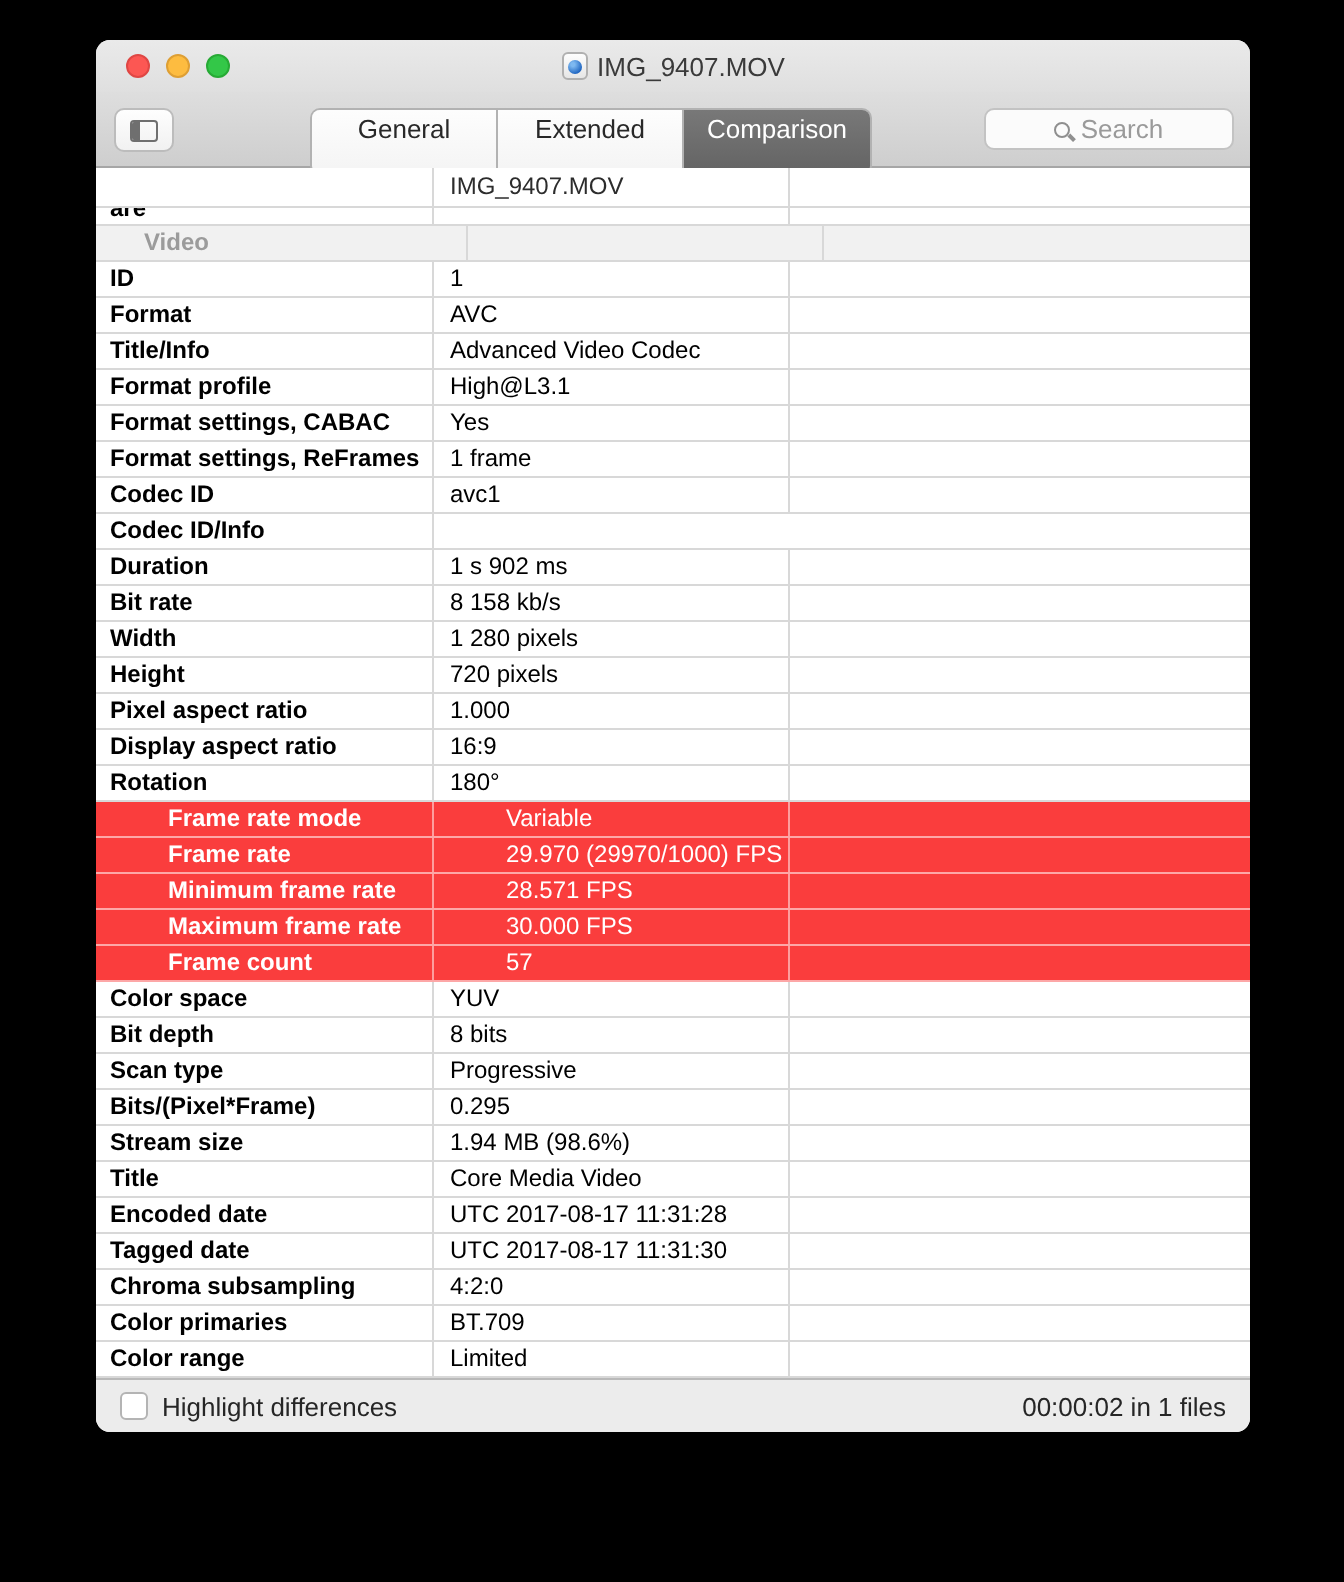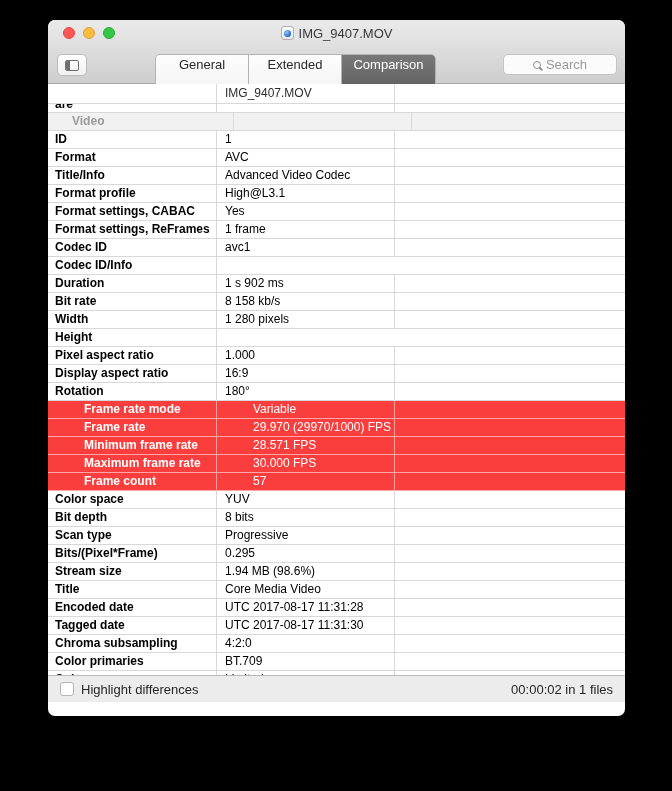--- a/index.html
+++ b/index.html
@@ -35,21 +35,21 @@
     display:flex;align-items:center;justify-content:center;cursor:default;}
   .sidebar-icon{width:14px;height:11px;border:1px solid #6f6f6f;border-radius:2px;position:relative;}
   .sidebar-icon::before{content:"";position:absolute;left:0;top:0;bottom:0;width:4px;
     background:#6f6f6f;border-radius:1px 0 0 1px;}
   .segmented{position:absolute;left:107px;top:8px;height:34px;display:flex;
     border:1px solid #b2b2b2;border-radius:5px;overflow:hidden;}
   .tab{width:93px;text-align:center;line-height:20px;font-size:13px;color:#282828;
     background:linear-gradient(#fdfdfd,#f4f4f4);border-right:1px solid #b2b2b2;}
   .tab:last-child{border-right:none;}
   .tab.active{background:linear-gradient(#787878,#636363);color:#fff;}
-  .search{position:absolute;right:8px;top:8px;width:114px;height:21px;
+  .search{position:absolute;right:8px;top:8px;width:125px;height:21px;
     border:1px solid #c3c3c3;border-radius:5px;background:#fbfbfb;
     display:flex;align-items:center;justify-content:center;color:#9a9a9a;font-size:13px;}
   .mag-icon{width:8px;height:8px;border:1.5px solid #8f8f8f;border-radius:50%;
     position:relative;margin-right:5px;flex:0 0 auto;}
   .mag-icon::after{content:"";position:absolute;width:4px;height:1.5px;background:#8f8f8f;
     transform:rotate(45deg);right:-3.5px;bottom:-1.5px;}
   
   .table{position:absolute;top:64px;left:0;right:0;bottom:27px;background:#fff;overflow:hidden;}
   .trow{display:flex;height:18px;line-height:17px;border-bottom:1px solid var(--grid);
     font-size:12px;color:#000;}
@@ -59,21 +59,21 @@
   .c3{flex:1;}
   .header-row{height:20px;line-height:19px;}
   .header-row .c2{font-weight:400;color:#2c2c2c;}
   .clipped{height:9px;}
   .clipped .clip-text{display:block;margin-top:-8px;font-weight:700;}
   .trow.section{background:#f1f1f1;padding-left:17px;}
   .trow.section .c1{color:var(--section-text);}
   .trow.highlight{background:var(--highlight);border-bottom-color:rgba(255,255,255,.55);}
   .trow.highlight .c1,.trow.highlight .c2{color:#fff;border-right-color:rgba(255,255,255,.5);padding-left:36px;}
   
-  .statusbar{position:absolute;left:0;right:0;bottom:14px;height:27px;background:#ececec;
+  .statusbar{position:absolute;left:0;right:0;bottom:0;height:27px;background:#ececec;
     border-top:1px solid #b9b9b9;display:flex;align-items:center;font-size:13px;color:#262626;}
   .checkbox{width:14px;height:14px;background:#fff;border:1px solid #b4b4b4;border-radius:3px;
     margin-left:12px;flex:0 0 auto;}
   .cb-label{margin-left:7px;}
   .summary{margin-left:auto;margin-right:12px;}
 </style>
 </head>
 <body>
 
 <div class="window">
@@ -175,20 +175,21 @@
           <div class="cell c2">8 158 kb/s</div>
           <div class="cell c3"></div>
         </div>
         <div class="trow normal">
           <div class="cell c1">Width</div>
           <div class="cell c2">1 280 pixels</div>
           <div class="cell c3"></div>
         </div>
         <div class="trow normal">
           <div class="cell c1">Height</div>
+          <div class="cell c2">720 pixels</div>
           <div class="cell c3"></div>
         </div>
         <div class="trow normal">
           <div class="cell c1">Pixel aspect ratio</div>
           <div class="cell c2">1.000</div>
           <div class="cell c3"></div>
         </div>
         <div class="trow normal">
           <div class="cell c1">Display aspect ratio</div>
           <div class="cell c2">16:9</div>

